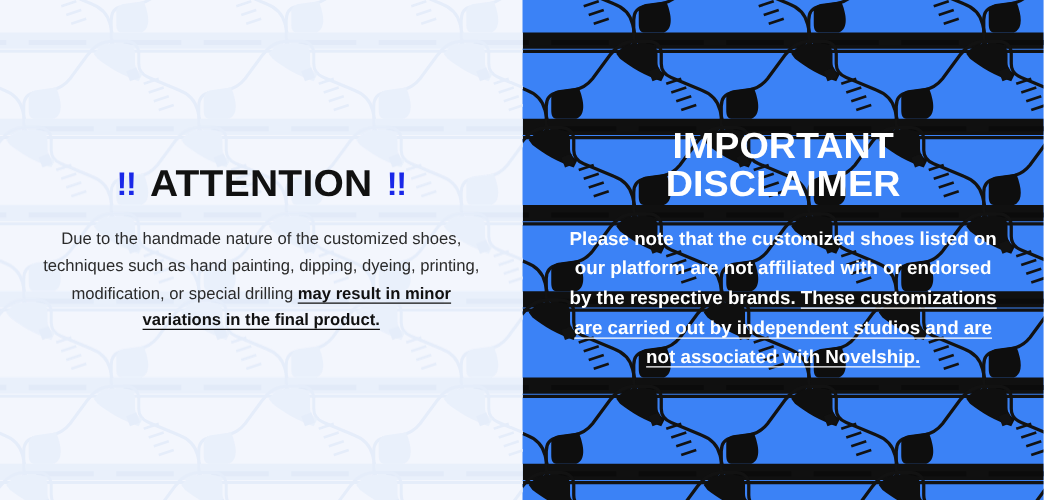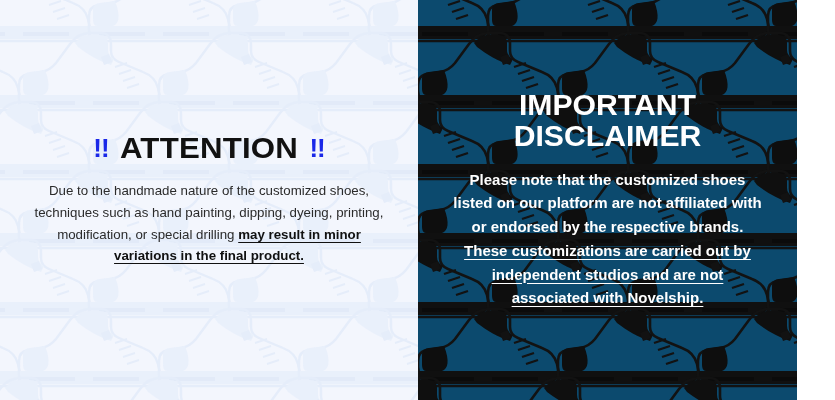--- a/index.html
+++ b/index.html
@@ -18,21 +18,21 @@
   .panel {
     position:relative;
     height:400px;
     overflow:hidden;
     display:flex;
     flex-direction:column;
     align-items:center;
     justify-content:center;
   }
   .panel-left  { width:418px; background:#f3f6fd; }
-  .panel-right { width:379px; background:#0c4a6e; }
+  .panel-right { width:417px; background:#3b82f6; }
 
   
   .pattern {
     position:absolute;
     top:0; left:0;
     width:100%; height:100%;
     pointer-events:none;
     z-index:0;
   }
   .pattern svg { display:block; width:100%; height:100%; }

